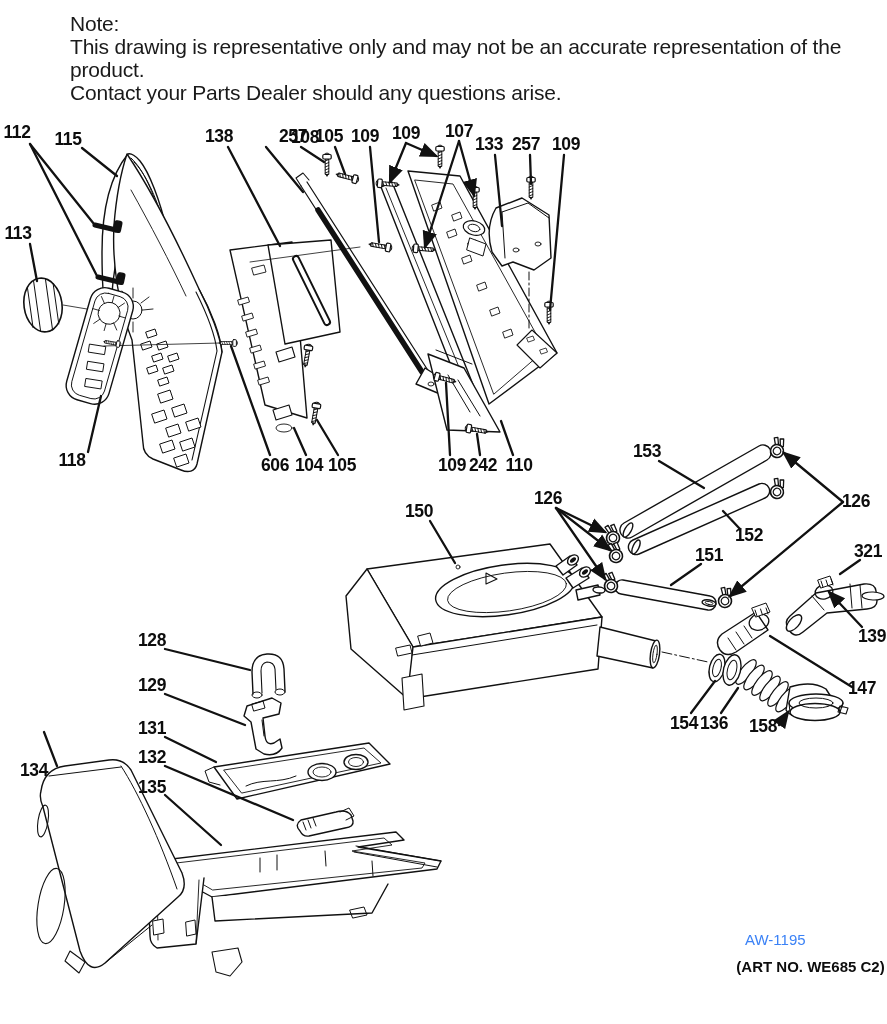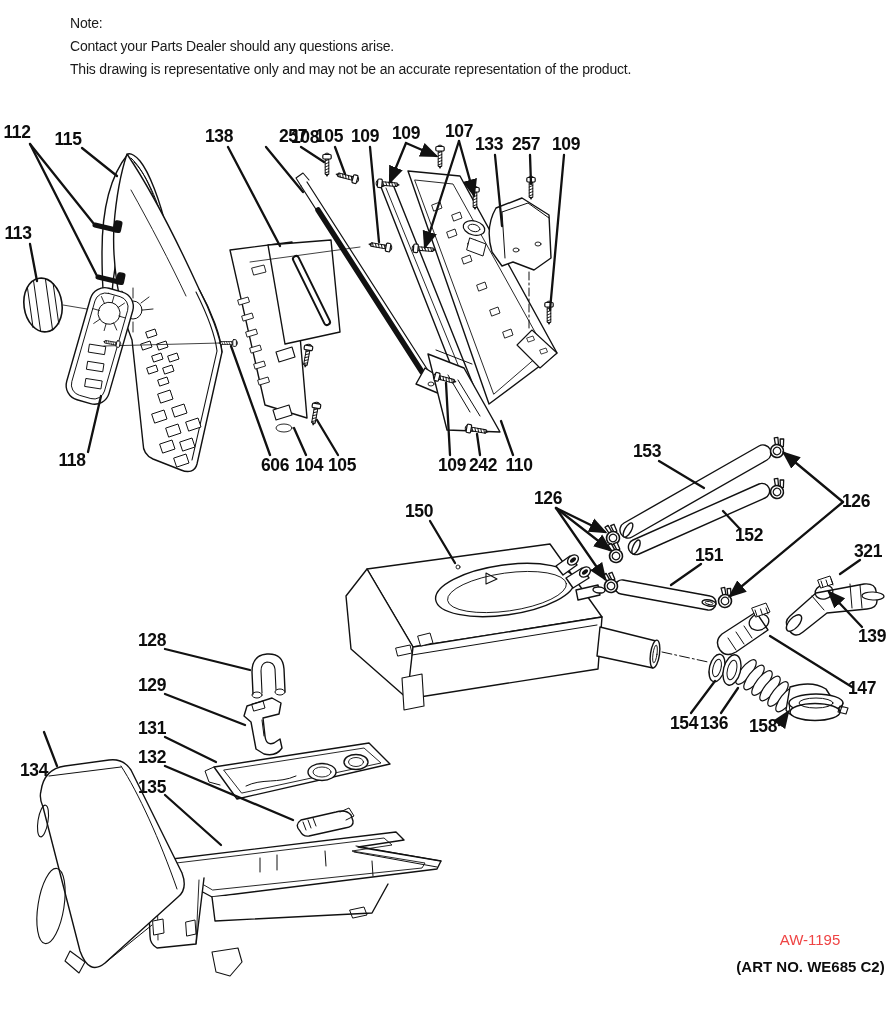--- a/index.html
+++ b/index.html
@@ -2,42 +2,42 @@
 <html><head>
 <meta charset="utf-8">
 <title>AW-1195</title>
 <style>
   html,body { margin:0; padding:0; background:#fff; }
   .stage {
     position:relative; width:887px; height:1024px; background:#fff;
     font-family:"Liberation Sans", sans-serif; color:#111; overflow:hidden;
   }
   .note { position:absolute; left:70px; top:12px; width:780px;
-          font-size:14px; line-height:23px; letter-spacing:-0.2px; color:#1a1a1a; }
+          font-size:21px; line-height:23px; letter-spacing:-0.2px; color:#1a1a1a; }
   .diagram-svg { position:absolute; left:0; top:0; }
   .labels-layer { position:absolute; left:0; top:0; width:887px; height:837px; pointer-events:none; }
   .part-label {
     position:absolute; transform:translateX(-50%);
     font-size:17.5px; font-weight:bold; letter-spacing:-0.4px;
     white-space:nowrap; color:#0d0d0d;
   }
   .footer-code { position:absolute; left:745px; top:931px; width:130px;
-                 text-align:center; font-size:15px; color:#ef4444; }
+                 text-align:left; font-size:15px; color:#3b82f6; }
   .footer-art  { position:absolute; left:733px; top:958px; width:155px;
                  text-align:center; font-size:15px; font-weight:bold; color:#0d0d0d; }
 </style>
 </head>
 <body>
 
 <div class="stage">
 
   <div class="note">
     <div>Note:</div>
+    <div>This drawing is representative only and may not be an accurate representation of the product.</div>
     <div>Contact your Parts Dealer should any questions arise.</div>
-    <div>This drawing is representative only and may not be an accurate representation of the product.</div>
   </div>
 
   <svg class="diagram-svg" width="887" height="1024" viewBox="0 0 887 1024">
     <defs>
       <marker id="arw" viewBox="0 0 10 8" refX="8.5" refY="4" markerWidth="8" markerHeight="7" orient="auto">
         <path d="M0,0 L10,4 L0,8 Z" fill="#111"></path>
       </marker>
       <g id="screwS">
         <path d="M-12,0 L-9,-1.8 L-9,1.8 Z" fill="#111" stroke="none"></path>
         <rect x="-9" y="-1.8" width="15" height="3.6" fill="#fff" stroke="#111" stroke-width="1"></rect>

